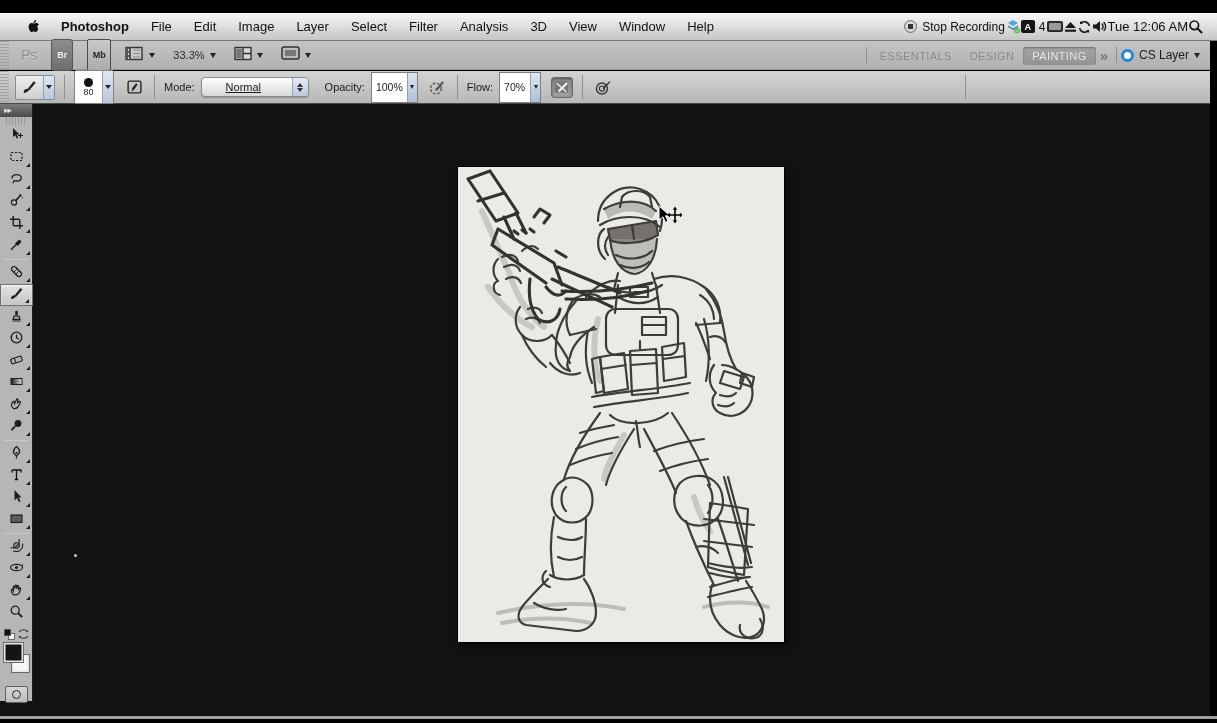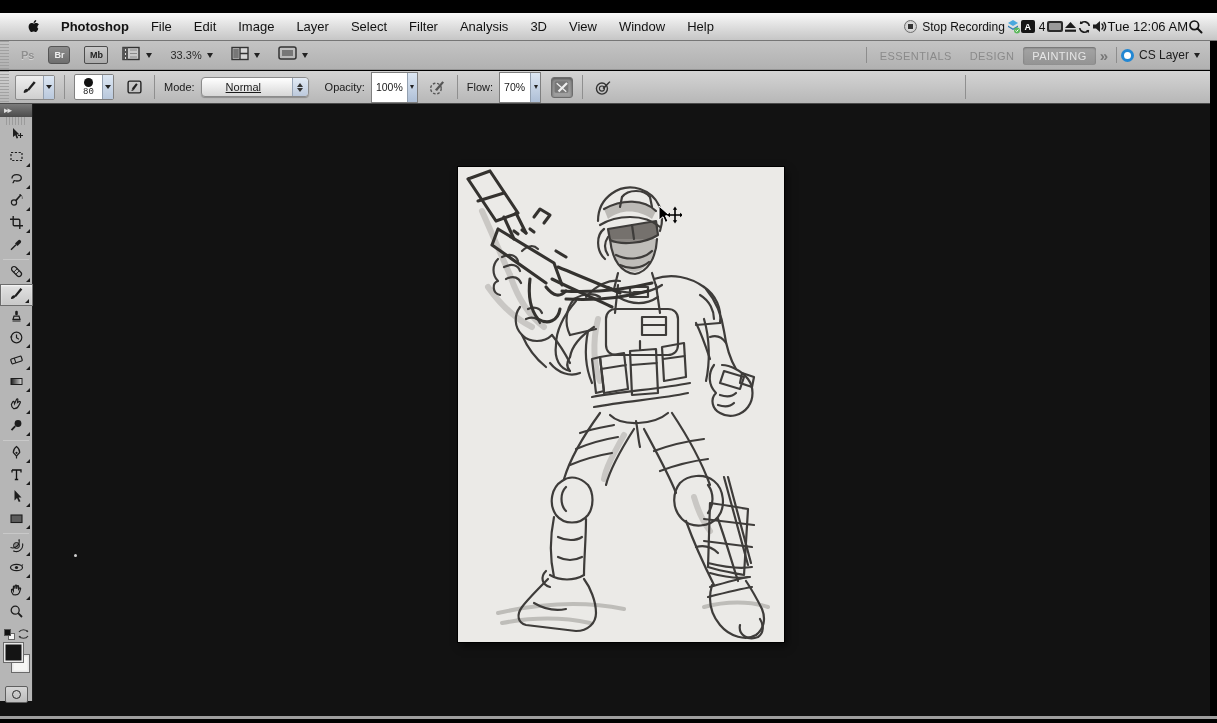--- a/index.html
+++ b/index.html
@@ -34,23 +34,23 @@
   .app-window { position:absolute; left:0; top:41px; width:1210px; height:675px; }
 
   
   .app-bar { position:absolute; top:0; left:0; width:100%; height:29px;
     background:linear-gradient(#c4c4c4,#b1b1b1); border-bottom:1px solid #969696;
     display:flex; align-items:center; color:#2b2b2b; }
   .grip { width:9px; height:100%;
     background:repeating-linear-gradient(180deg,#9a9a9a 0 1px,transparent 1px 3px);
     background-size:2px 100%; background-repeat:repeat-x; background-position:3px 0;
     opacity:.8; }
-  .ps-logo { font-size:11px; font-weight:bold; color:#8f8f8f;
+  .ps-logo { font-size:14px; font-weight:normal; color:#8f8f8f;
     text-shadow:0 1px 0 #d6d6d6; padding:0 14px 0 12px;text-align:center; }
-  .sq-btn { height:18px; border-radius:3px; display:flex; align-items:center;
+  .sq-btn { height:32px; border-radius:3px; display:flex; align-items:center;
     justify-content:center; font-size:9px; font-weight:bold; margin-right:14px; }
   .br-btn { width:22px; background:linear-gradient(#8d8d8d,#6e6e6e);
     border:1px solid #555; color:#eee; }
   .mb-btn { width:24px; background:linear-gradient(#c9c9c9,#ababab);
     border:1.5px solid #4c4c4c; color:#222; border-radius:2px; }
   .bar-item { display:flex; align-items:center; gap:5px; margin-right:18px; }
   .dd-arrow { width:0; height:0; border-left:3.5px solid transparent;
     border-right:3.5px solid transparent; border-top:5px solid #222; }
   .zoom-text { font-size:11px; color:#2a2a2a; }
   .workspace-area { margin-left:auto; display:flex; align-items:center; 
@@ -70,22 +70,22 @@
     background:linear-gradient(#d4d4d4,#b7b7b7); border-bottom:1px solid #4a4a4a;
     display:flex; align-items:center; font-size:11px; color:#1a1a1a; }
   .opt-sep { width:1px; height:24px; background:#8f8f8f; margin:0 9px; }
   .tool-preset-btn { width:40px; height:25px; margin-left:6px;
     background:linear-gradient(#efefef,#cfcfcf); border:1px solid #8a8a8a;
     border-radius:2px; display:flex; align-items:center; }
   .tool-preset-btn .ddcol, .preset-picker .ddcol { width:11px; align-self:stretch;
     background:linear-gradient(#dde7f3,#b9c8dc); border-left:1px solid #93a0b0;
     display:flex; align-items:center; justify-content:center; }
   .ddcol .dd-arrow { border-top-width:4px; border-left-width:3px; border-right-width:3px; }
-  .preset-picker { width:40px; height:26px; background:#fff; border:1px solid #818181;
-    border-radius:2px; display:flex;font-family:Liberation Mono, monospace; }
+  .preset-picker { width:40px; height:34px; background:#fff; border:1px solid #818181;
+    border-radius:2px; display:flex; }
   .preset-main { flex:1; display:flex; flex-direction:column; align-items:center;
     justify-content:center; line-height:1; }
   .preset-dot { width:9px; height:9px; background:#111; border-radius:50%; }
   .preset-num { font-size:9px; margin-top:1px; }
   .icon-btn { width:22px; height:21px; display:flex; align-items:center;
     justify-content:center; border-radius:3px; }
   .icon-btn.pressed { background:linear-gradient(#8f8f8f,#a2a2a2);
     border:1px solid #6c6c6c; box-shadow:inset 0 1px 3px rgba(0,0,0,.45); }
   .opt-label { margin-right:6px; white-space:nowrap; }
   .mac-select { width:108px; height:20px; border-radius:4px;

